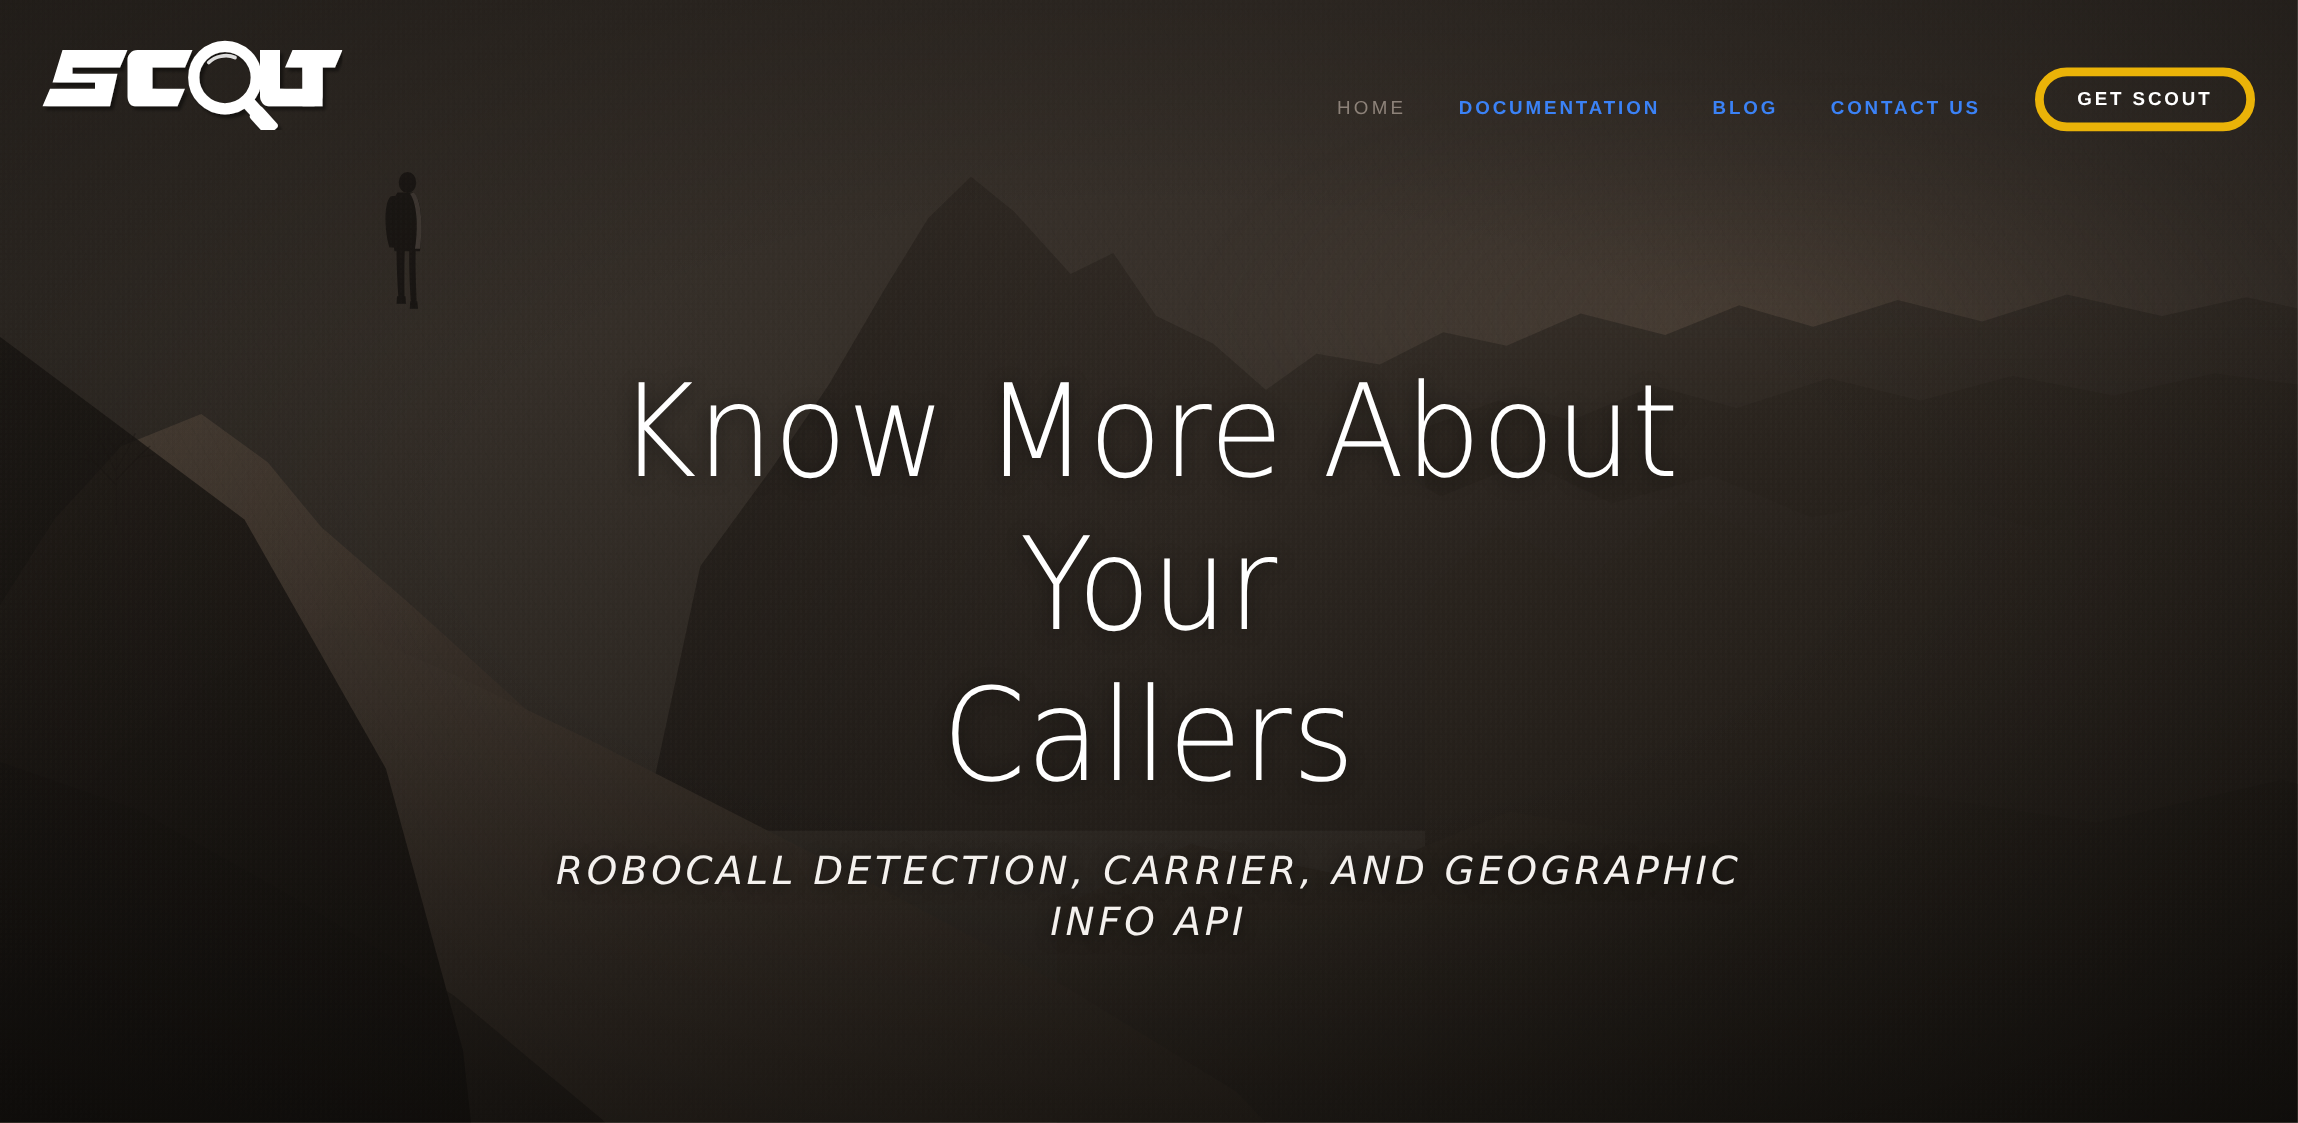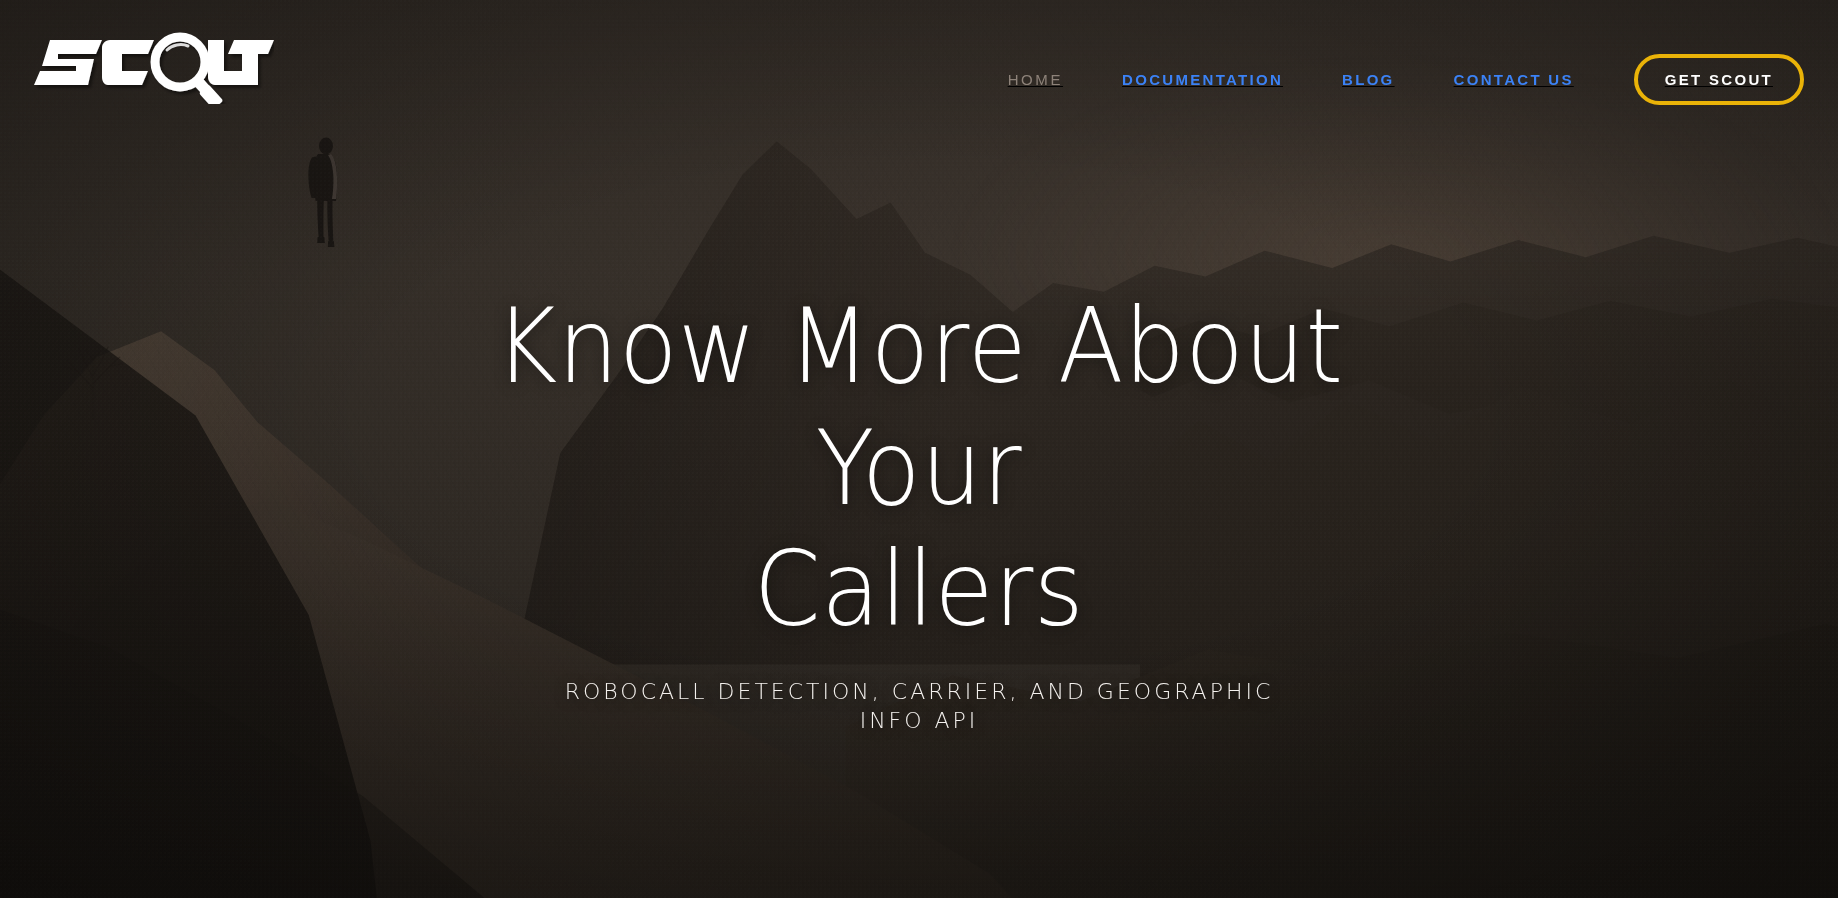--- a/index.html
+++ b/index.html
@@ -153,46 +153,45 @@
   .logo {
     width:246px; height:84px;
     flex:0 0 auto;
     margin-left:4px;
     margin-top:2px;
   }
   .logo svg { display:block; width:100%; height:100%; }
 
   .nav {
     margin-left:auto;
-    display:flex; align-items:center;
-    gap:17px;
+    display:flex; align-items:flex-end;
+    gap:0;
     padding-top:36px;
     padding-right:10px;
-    text-decoration:underline;
   }
   .nav-link {
     color:#3b82f6;
     font-size:15px;
     letter-spacing:2.3px;
     font-weight:700;
     text-decoration:none;
     padding:10px 21px;
     white-space:nowrap;
     text-transform:uppercase;
     cursor:pointer;
     font-family:"Liberation Sans", sans-serif;
   }
   .nav-link.is-muted { color:#8d8279; font-weight:400; letter-spacing:2.6px; }
 
   .cta {
     margin-left:22px;
     display:inline-flex; align-items:center; justify-content:center;
     height:51px; min-width:156px;
     padding:0 27px;
-    border:4px solid #eab308;
+    border:7px solid #eab308;
     border-radius:26px;
     color:#ffffff;
     font-size:15px;
     font-weight:700;
     letter-spacing:2.3px;
     text-transform:uppercase;
     text-decoration:none;
     background:transparent;
     cursor:pointer;
     white-space:nowrap;
@@ -218,26 +217,27 @@
     margin:0 auto;
     max-width:1120px;
     transform:scaleX(.93);
     text-shadow:0 2px 16px rgba(0,0,0,.45);
   }
   .hero-sub {
     margin:26px auto 0;
     color:#f4f1ee;
     font-family:"DejaVu Sans", sans-serif;
     font-weight:300;
-    font-size:22px;
+    font-size:31px;
     line-height:1.32;
     letter-spacing:3.0px;
     text-transform:uppercase;
     max-width:1060px;
     text-shadow:0 2px 12px rgba(0,0,0,.5);
+    font-style:italic;
   }
 </style>
 </head>
 <body>
 
 <div class="hero">
 
   <div class="bg">
     <div class="sky"></div>
     <div class="sky-glow"></div>

